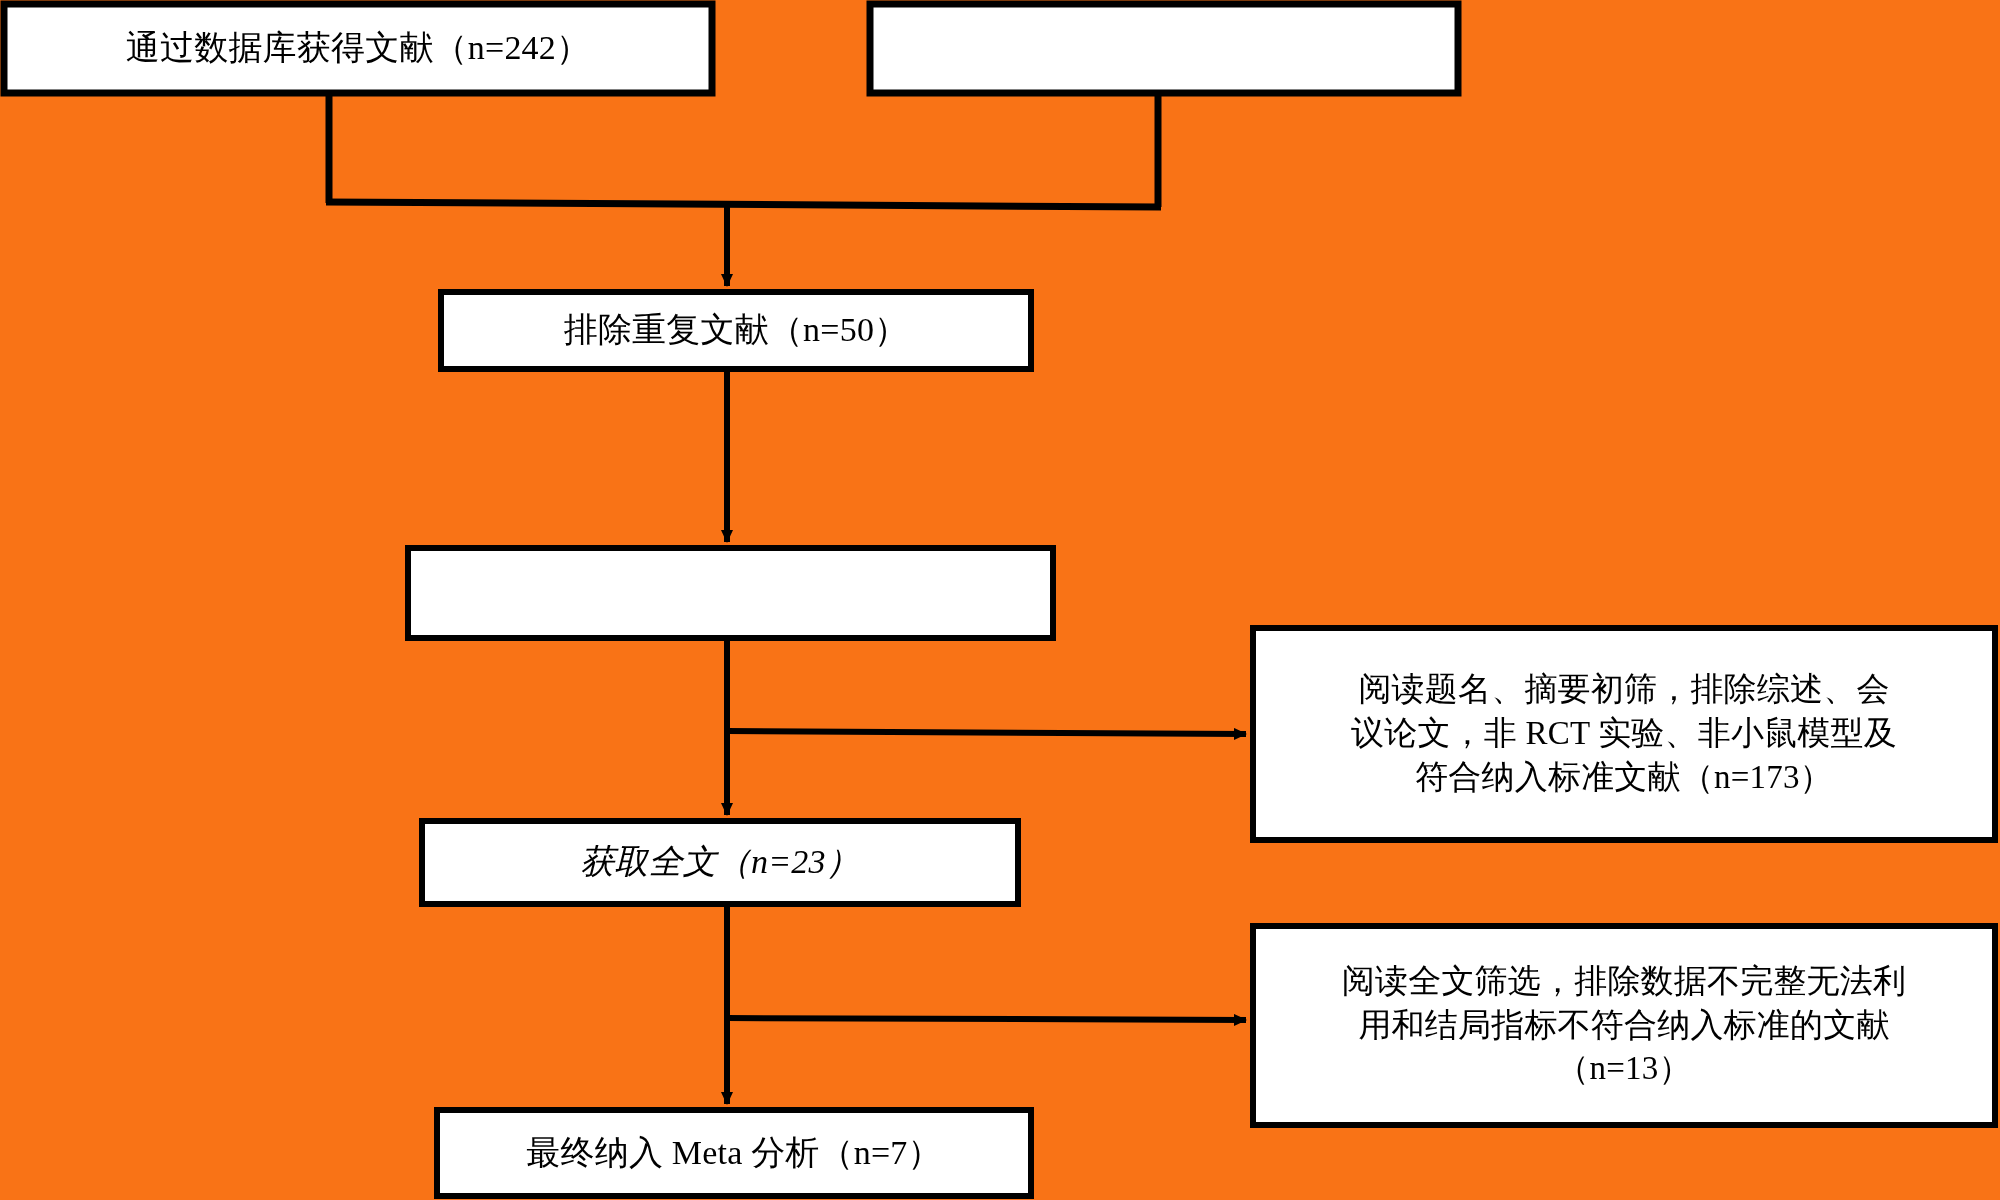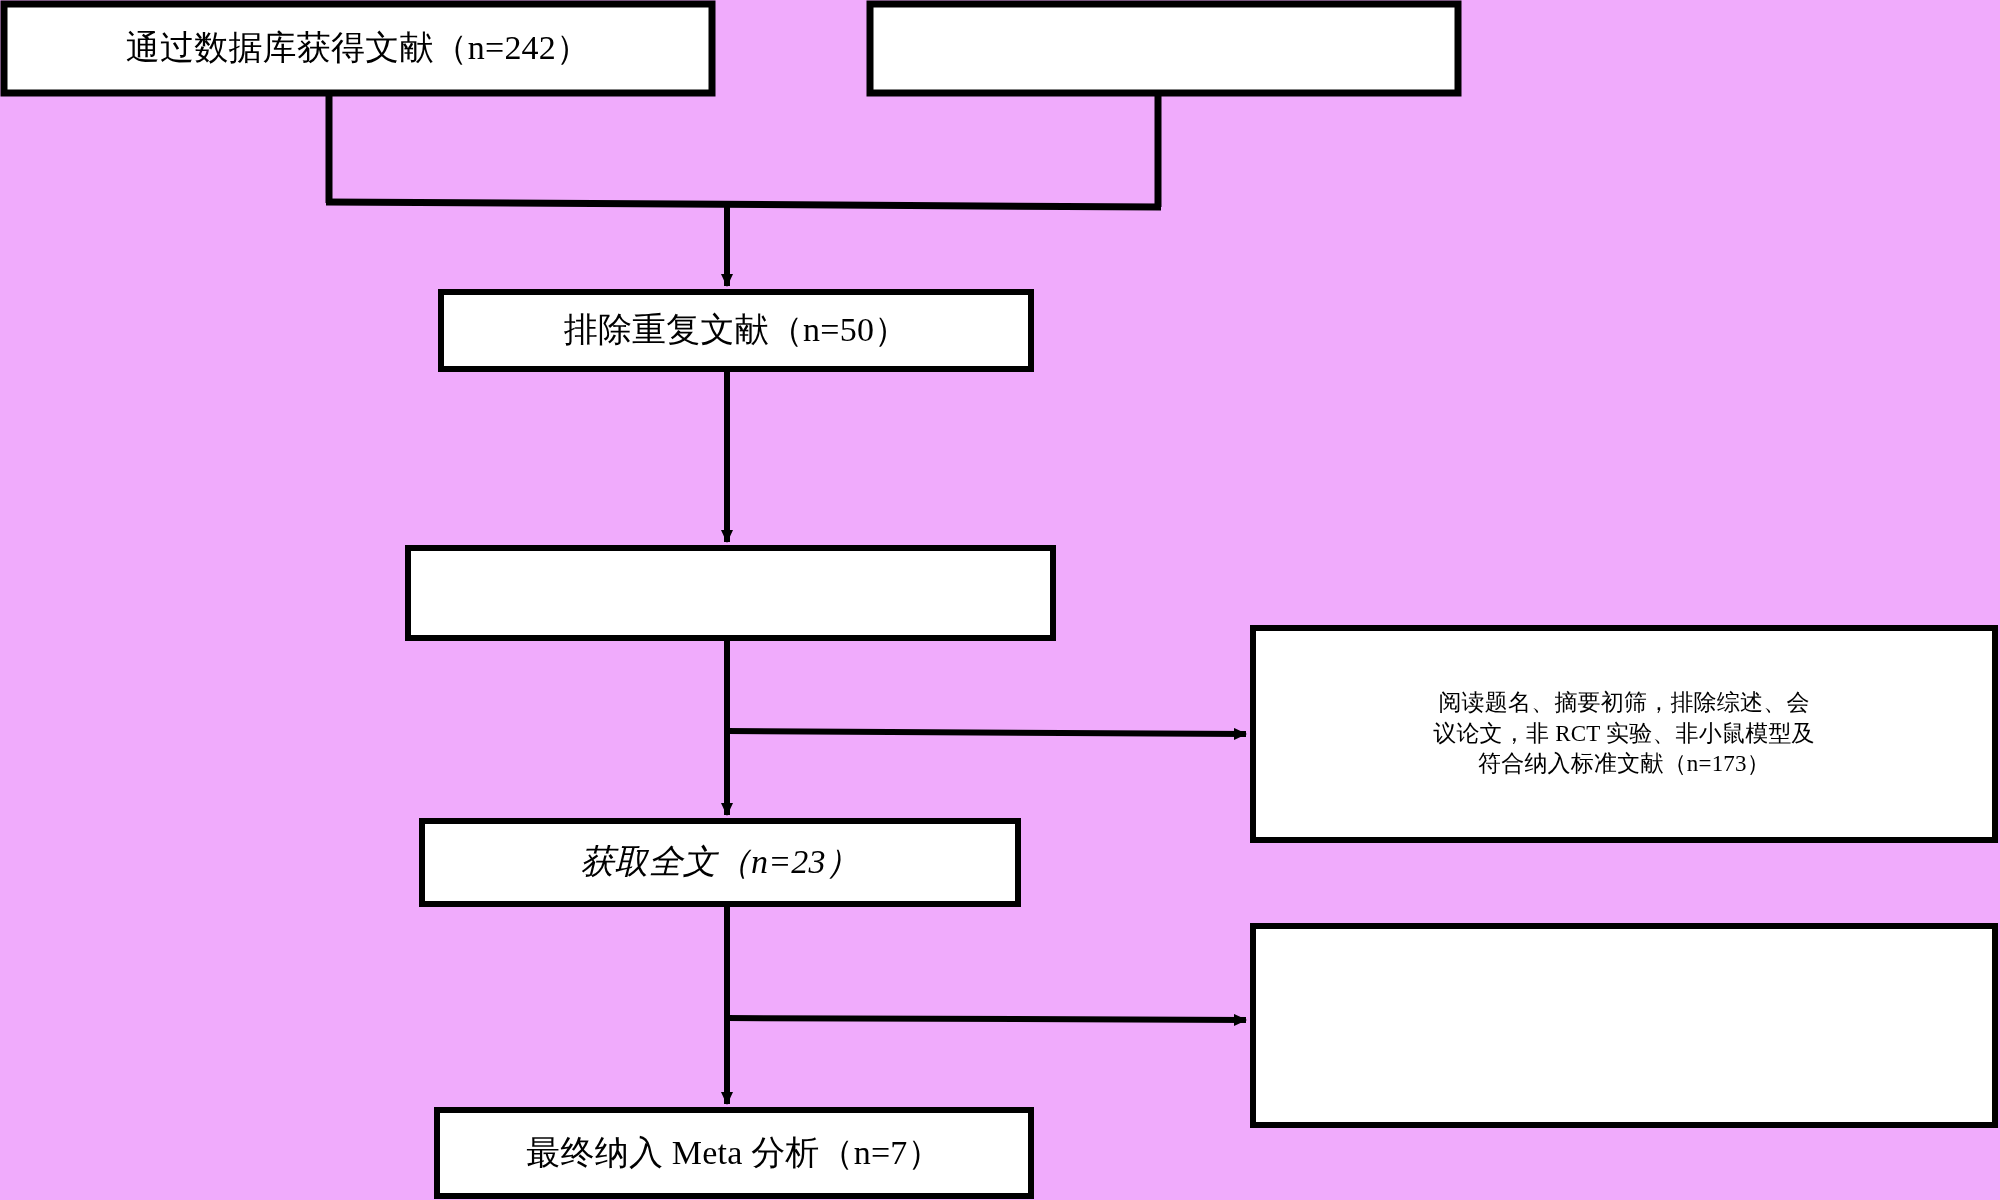--- a/index.html
+++ b/index.html
@@ -10,21 +10,21 @@
   body {
     width: 2000px;
     height: 1200px;
     font-family: "Liberation Serif", "DejaVu Serif", serif;
     overflow: hidden;
   }
   #flow-root {
     position: relative;
     width: 2000px;
     height: 1200px;
-    background: #f0abfc;
+    background: #f97316;
   }
   #flow-svg {
     position: absolute;
     left: 0;
     top: 0;
     width: 2000px;
     height: 1200px;
   }
   .node-box {
     fill: #ffffff;
@@ -44,21 +44,21 @@
     font-family: "Liberation Serif", "DejaVu Serif", serif;
     font-size: 34px;
     line-height: 1.30;
     letter-spacing: 0.2px;
     white-space: pre-line;
     box-sizing: border-box;
     padding: 0 10px;
     pointer-events: none;
   }
   .node-label.multiline {
-    font-size: 23px;
+    font-size: 33px;
     line-height: 1.33;
   }
 </style>
 </head>
 <body>
 
 <div id="flow-root">
 
   <svg id="flow-svg" viewBox="0 0 2000 1200">
     <defs>
@@ -103,16 +103,19 @@
 
   <div class="node-label" style="left:441px; top:292px; width:590px; height:77px;">排除重复文献（n=50）</div>
 
 
   <div class="node-label multiline" style="left:1253px; top:628px; width:742px; height:212px;">阅读题名、摘要初筛，排除综述、会
 议论文，非 RCT 实验、非小鼠模型及
 符合纳入标准文献（n=173）</div>
 
   <div class="node-label" style="left:422px; top:821px; width:596px; height:83px;font-style:italic;">获取全文（n=23）</div>
 
+  <div class="node-label multiline" style="left:1253px; top:926px; width:742px; height:199px;">阅读全文筛选，排除数据不完整无法利
+用和结局指标不符合纳入标准的文献
+（n=13）</div>
 
   <div class="node-label" style="left:437px; top:1110px; width:594px; height:86px;">最终纳入 Meta 分析（n=7）</div>
 
 </div>
 
 </body></html>

